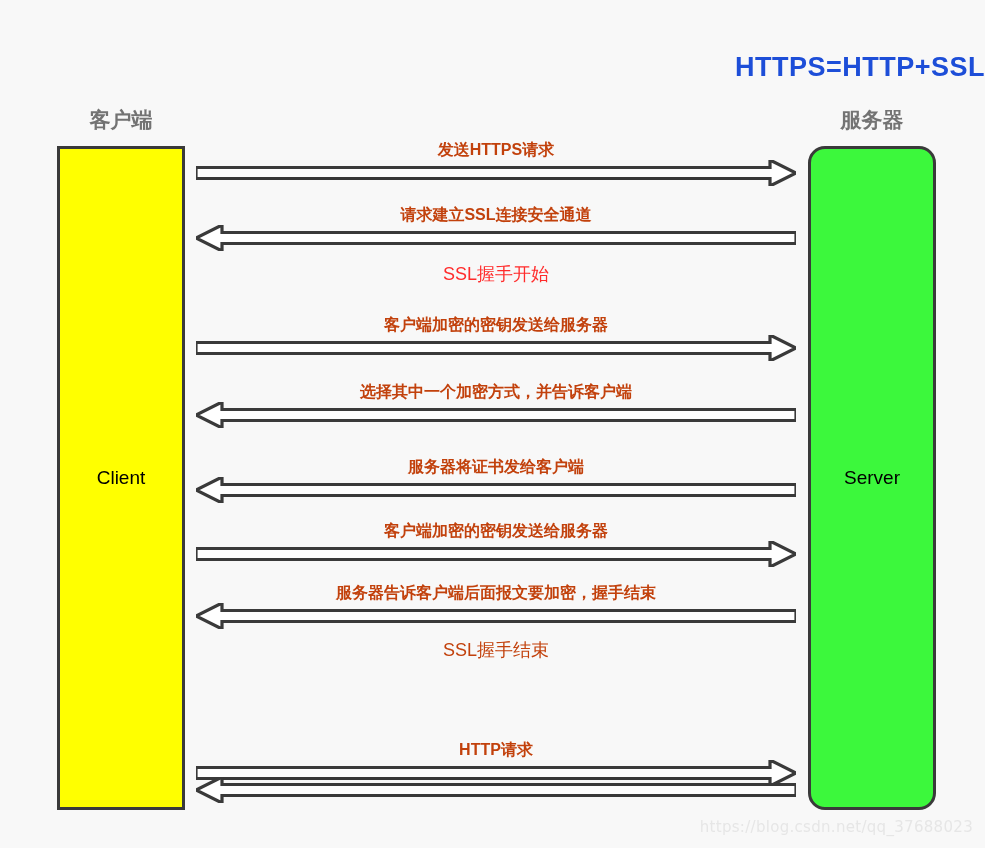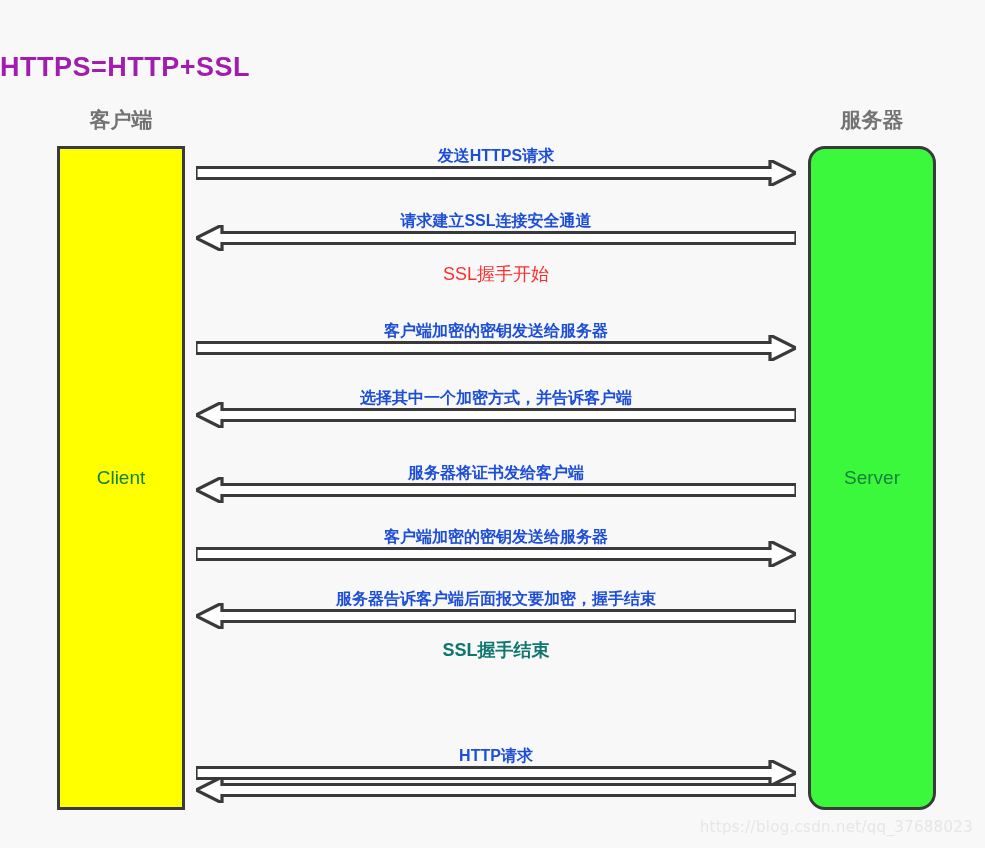--- a/index.html
+++ b/index.html
@@ -20,25 +20,25 @@
     left: 0; top: 0;
     width: 985px;
     height: 848px;
     background: #f8f8f8;
   }
   .title {
     position: absolute;
     left: 0;
     top: 52px;
     width: 985px;
-    text-align: left;
+    text-align: right;
     font-size: 27px;
     font-weight: bold;
     letter-spacing: 0.5px;
-    color: #a21caf;
+    color: #1d4ed8;
   }
   .actor-label {
     position: absolute;
     font-size: 21px;
     font-weight: bold;
     color: #737373;
     text-align: center;
   }
   #client-label { left: 57px; top: 106px; width: 128px; }
   #server-label { left: 808px; top: 106px; width: 128px; }
@@ -59,40 +59,40 @@
     background: #ffff00;
   }
   #server-box {
     left: 808px;
     width: 128px;
     background: #3cf83c;
     border-radius: 17px;
   }
   .lifeline-text {
     font-size: 19px;
-    color: #15803d;
+    color: #000000;
     font-weight: normal;
   }
 
   
   .msg {
     position: absolute;
     left: 196px;
     width: 600px;
     height: 46px;
   }
   .msg-label {
     position: absolute;
     left: 0;
-    top: 6px;
+    top: 0;
     width: 600px;
     text-align: center;
     font-size: 16px;
     font-weight: bold;
-    color: #1d4ed8;
+    color: #c2410c;
     white-space: nowrap;
   }
   .msg-arrow {
     position: absolute;
     left: 0;
     top: 20px;
     width: 600px;
     height: 26px;
   }
   .msg-arrow svg { display: block; }
@@ -203,17 +203,17 @@
       <div class="msg" style="top: 757px;">
         <div class="msg-arrow">
           <svg width="600" height="26" viewBox="0 0 600 26">
             <polygon points="600,7.5 26,7.5 26,0 0,13 26,26 26,18.5 600,18.5" fill="#ffffff" stroke="#3a3a3a" stroke-width="3.2" stroke-linejoin="miter"></polygon>
           </svg>
         </div>
       </div>
     </div>
   <div id="notes-layer">
       <div class="note" style="top: 262px; color: rgb(255, 43, 43);">SSL握手开始</div>
-      <div class="note" style="top: 638px; color: #0f766e; font-weight: bold;">SSL握手结束</div>
+      <div class="note" style="top: 638px; color: #c2410c;">SSL握手结束</div>
     </div>
 
   <div class="watermark">https://blog.csdn.net/qq_37688023</div>
 </div>
 
 </body></html>

